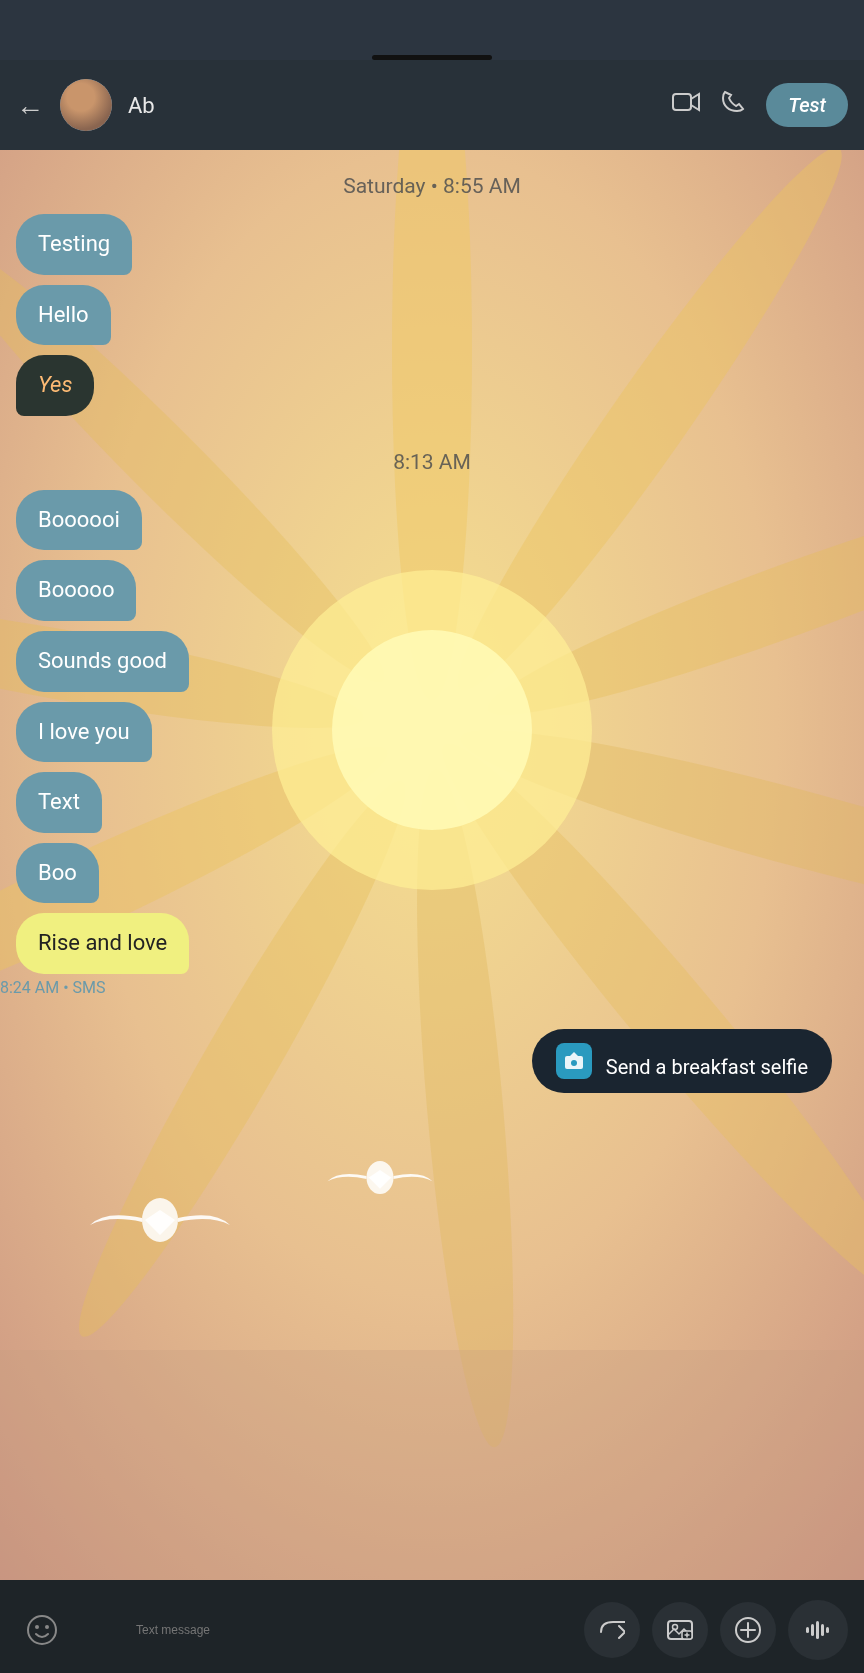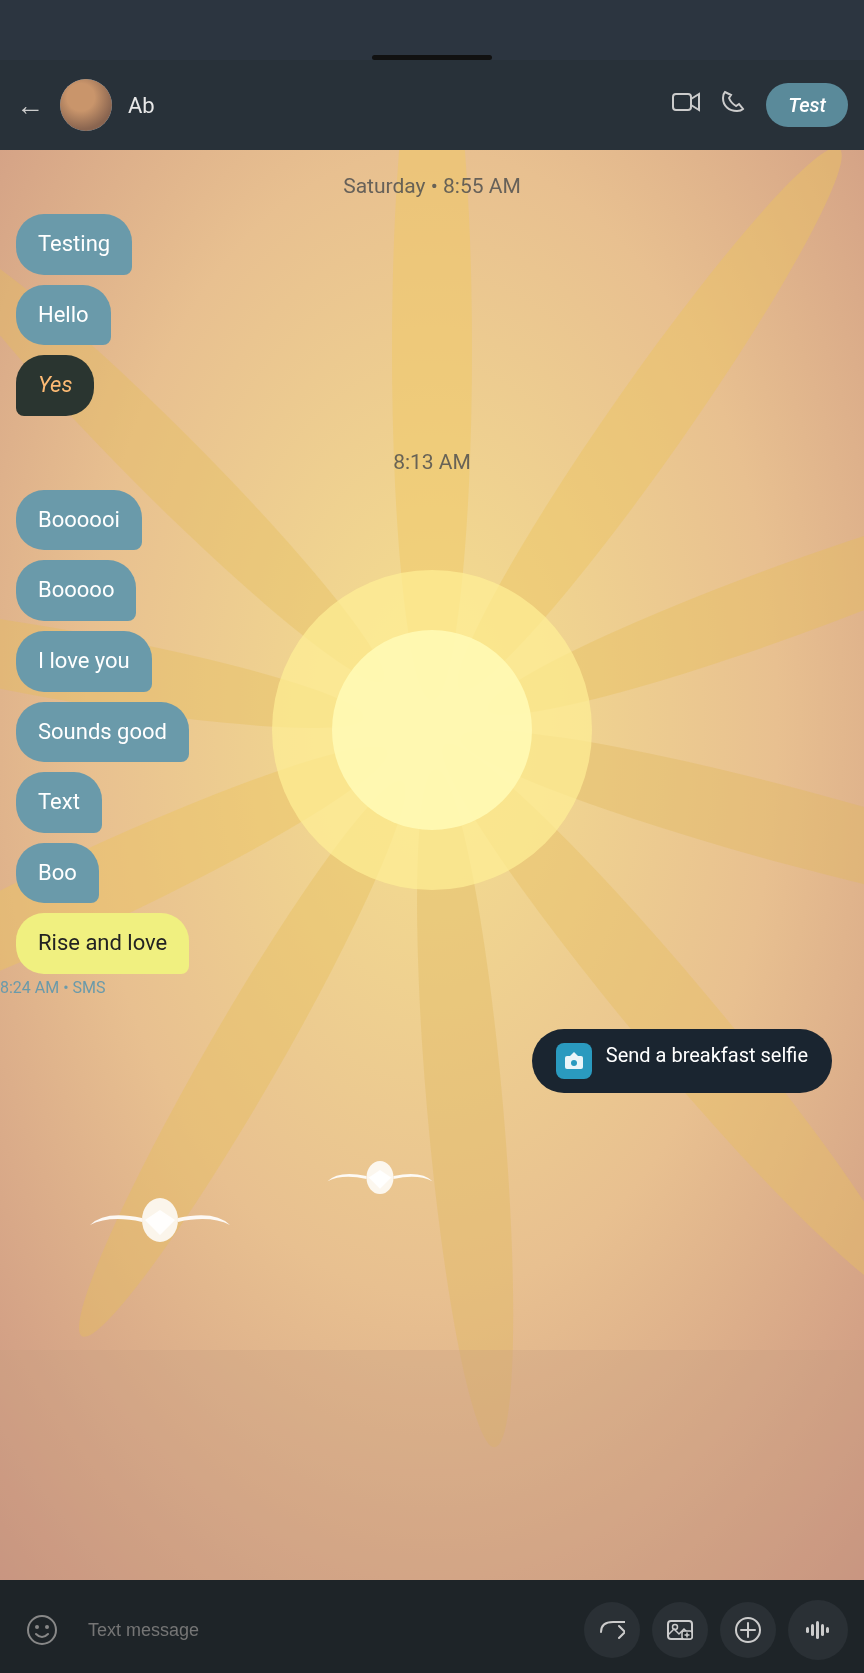--- a/index.html
+++ b/index.html
@@ -172,21 +172,21 @@
       font-size: 16px;
       color: #6a9aaa;
       margin-top: -6px;
       margin-bottom: 8px;
     }
 
     
     .suggestion-chip {
       margin: 16px 16px 16px auto;
       display: flex;
-      align-items: flex-start;
+      align-items: flex-end;
       gap: 14px;
       background: #1a2530;
       color: #fff;
       border-radius: 32px;
       padding: 14px 24px;
       font-size: 20px;
       max-width: fit-content;
       cursor: pointer;
     }
     .suggestion-chip-icon {
@@ -222,23 +222,24 @@
       color: #aaa;
       cursor: pointer;
       flex-shrink: 0;
     }
     .text-input {
       flex: 1;
       background: transparent;
       border: none;
       outline: none;
       color: #888;
-      font-size: 18px;
+      font-size: 12px;
       height: 56px;
       padding: 0 8px;
+      margin-left: 48px;
     }
     .bottom-action-btn {
       width: 56px;
       height: 56px;
       border-radius: 50%;
       background: #2a3035;
       display: flex;
       align-items: center;
       justify-content: center;
       font-size: 22px;
@@ -381,27 +382,27 @@
     </div>
 
     <div class="message-row right">
       <div class="bubble sent">
         <span>Booooo</span>
       </div>
     </div>
 
     <div class="message-row right">
       <div class="bubble sent">
+        <span>Sounds good</span>
+      </div>
+    </div>
+
+    <div class="message-row right">
+      <div class="bubble sent">
         <span>I love you</span>
-      </div>
-    </div>
-
-    <div class="message-row right">
-      <div class="bubble sent">
-        <span>Sounds good</span>
       </div>
     </div>
 
     <div class="message-row right">
       <div class="bubble sent">
         <span>Text</span>
       </div>
     </div>
 
     <div class="message-row right">

